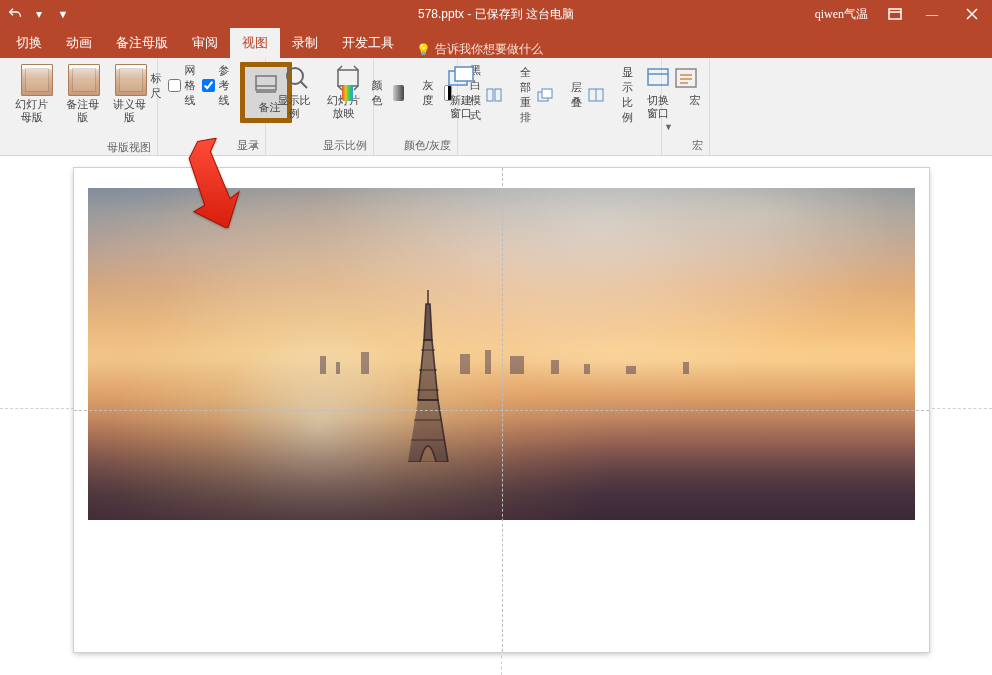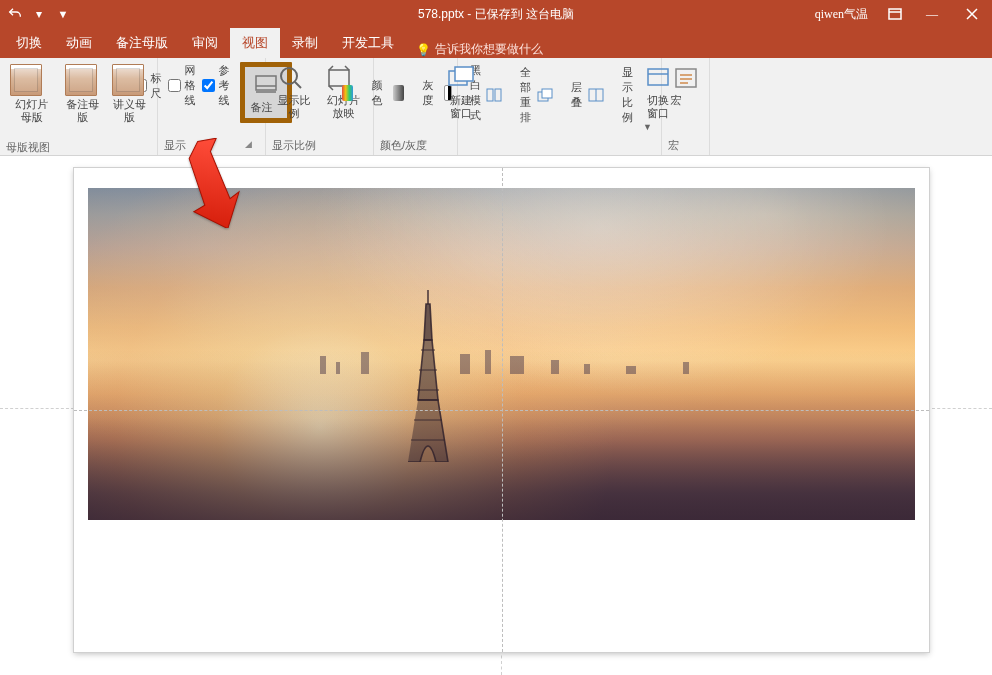--- a/index.html
+++ b/index.html
@@ -15,23 +15,23 @@
 
 
 .tabs { height:30px; background:#b7472a; display:flex; align-items:flex-end; padding-left:4px; }
 .tab { color:#fff; font-size:13px; padding:6px 12px 7px; height:30px; display:flex; align-items:center; cursor:pointer; }
 .tab.active { background:#f1f1f1; color:#b7472a; }
 .tell-me { display:flex; align-items:center; color:#fce0da; font-size:12px; padding:0 10px; gap:4px; }
 
 
 .ribbon { height:98px; background:#f1f1f1; border-bottom:1px solid #d4d4d4; display:flex; }
 .group { border-right:1px solid #dcdcdc; display:flex; flex-direction:column; justify-content:space-between; align-items:center; padding:4px 6px 2px; }
-.group-label { font-size:11px; color:#666; text-align:left; padding:2px 0 0; width:100%; position:relative;margin-top:12px; }
+.group-label { font-size:11px; color:#666; text-align:right; padding:2px 0 0; width:100%; position:relative;margin-top:12px; }
 .group-body { display:flex; align-items:flex-start; gap:4px; flex:1; }
-.big-btn { display:flex; flex-direction:column; align-items:flex-start; justify-content:flex-start; padding:2px 4px; gap:2px; cursor:pointer; }
+.big-btn { display:flex; flex-direction:column; align-items:flex-end; justify-content:flex-start; padding:2px 4px; gap:2px; cursor:pointer; }
 .big-btn .ico { width:32px; height:32px; border:1px solid #b07c56; background:linear-gradient(180deg,#fff 0%,#fff 15%,#e8d4c4 15%,#d8b598 45%,#c89a78 100%); border-radius:1px; position:relative; }
 .big-btn .ico::after{ content:""; position:absolute; inset:3px; border:1px solid rgba(0,0,0,.15); background:rgba(255,255,255,.1); }
 .big-btn .lbl { font-size:11px; color:#444; text-align:center; line-height:1.2; min-height:12px; }
 .check-row { display:flex; align-items:center; gap:4px; font-size:11px; color:#444; padding:1px 2px; }
 .check-row input { margin:0; }
 .mini-ico { width:30px; height:28px; display:flex; align-items:center; justify-content:center; font-size:18px; color:#666; }
 .dlg-launcher { position:absolute; right:2px; bottom:2px; width:12px; height:12px; font-size:9px; color:#888; }
 
 .notes-btn { background:#d6d6d6; border:5px solid #a16207; border-radius:1px; padding:4px 6px; }
 .stack { display:flex; flex-direction:row; gap:2px; font-size:11px; color:#444; }

